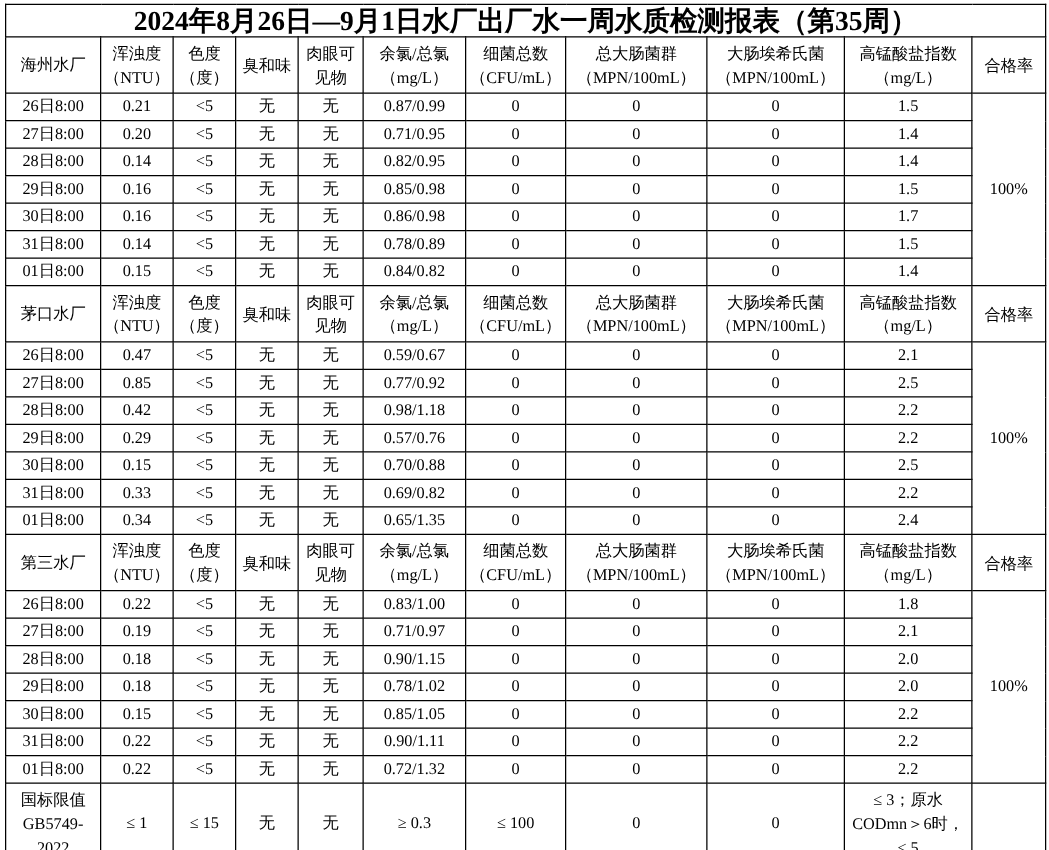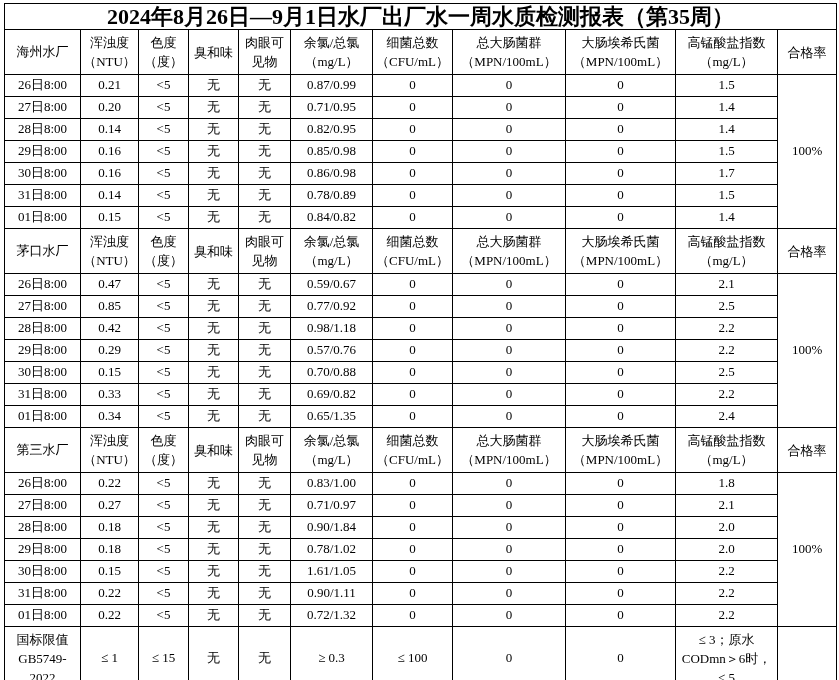--- a/index.html
+++ b/index.html
@@ -338,37 +338,37 @@
         <td>无</td>
         <td>0.83/1.00</td>
         <td>0</td>
         <td>0</td>
         <td>0</td>
         <td>1.8</td>
         <td class="pass" rowspan="7">100%</td>
       </tr>
 <tr class="data">
         <td>27日8:00</td>
-        <td>0.27</td>
+        <td>0.19</td>
         <td>&lt;5</td>
         <td>无</td>
         <td>无</td>
         <td>0.71/0.97</td>
         <td>0</td>
         <td>0</td>
         <td>0</td>
         <td>2.1</td>
       </tr>
 <tr class="data">
         <td>28日8:00</td>
         <td>0.18</td>
         <td>&lt;5</td>
         <td>无</td>
         <td>无</td>
-        <td>0.90/1.84</td>
+        <td>0.90/1.15</td>
         <td>0</td>
         <td>0</td>
         <td>0</td>
         <td>2.0</td>
       </tr>
 <tr class="data">
         <td>29日8:00</td>
         <td>0.18</td>
         <td>&lt;5</td>
         <td>无</td>
@@ -378,21 +378,21 @@
         <td>0</td>
         <td>0</td>
         <td>2.0</td>
       </tr>
 <tr class="data">
         <td>30日8:00</td>
         <td>0.15</td>
         <td>&lt;5</td>
         <td>无</td>
         <td>无</td>
-        <td>1.61/1.05</td>
+        <td>0.85/1.05</td>
         <td>0</td>
         <td>0</td>
         <td>0</td>
         <td>2.2</td>
       </tr>
 <tr class="data">
         <td>31日8:00</td>
         <td>0.22</td>
         <td>&lt;5</td>
         <td>无</td>

